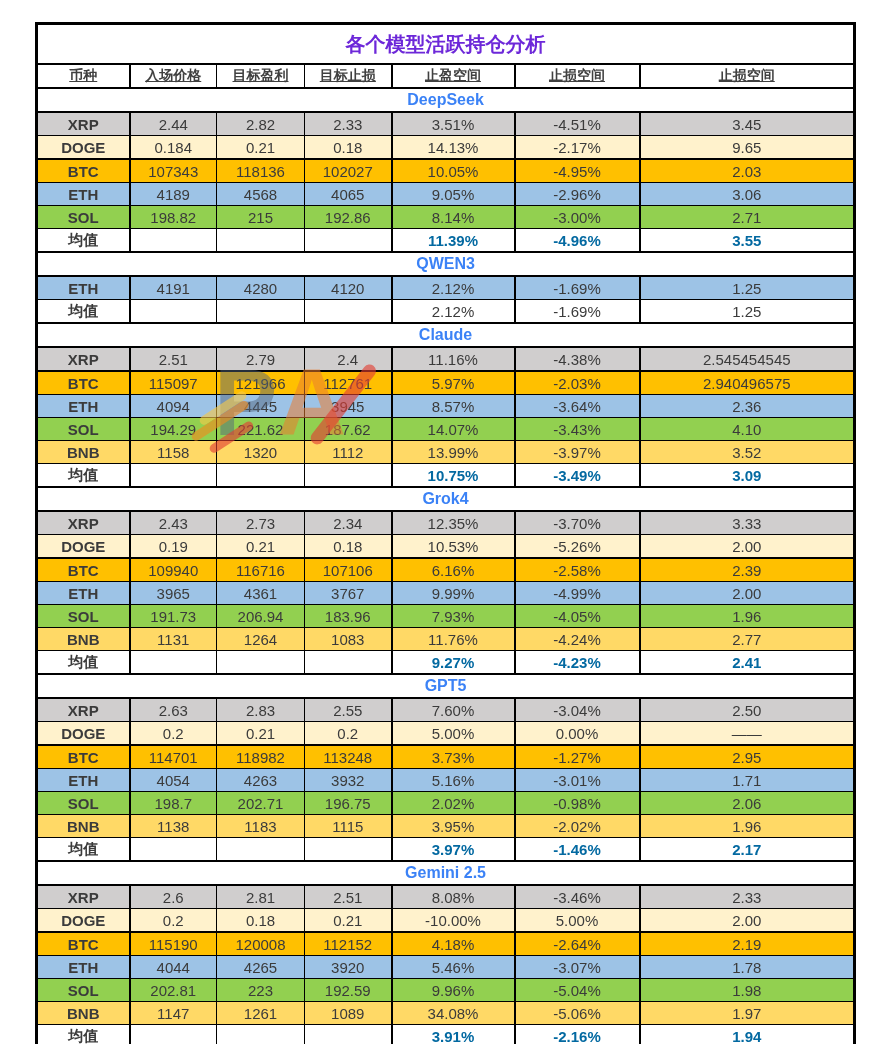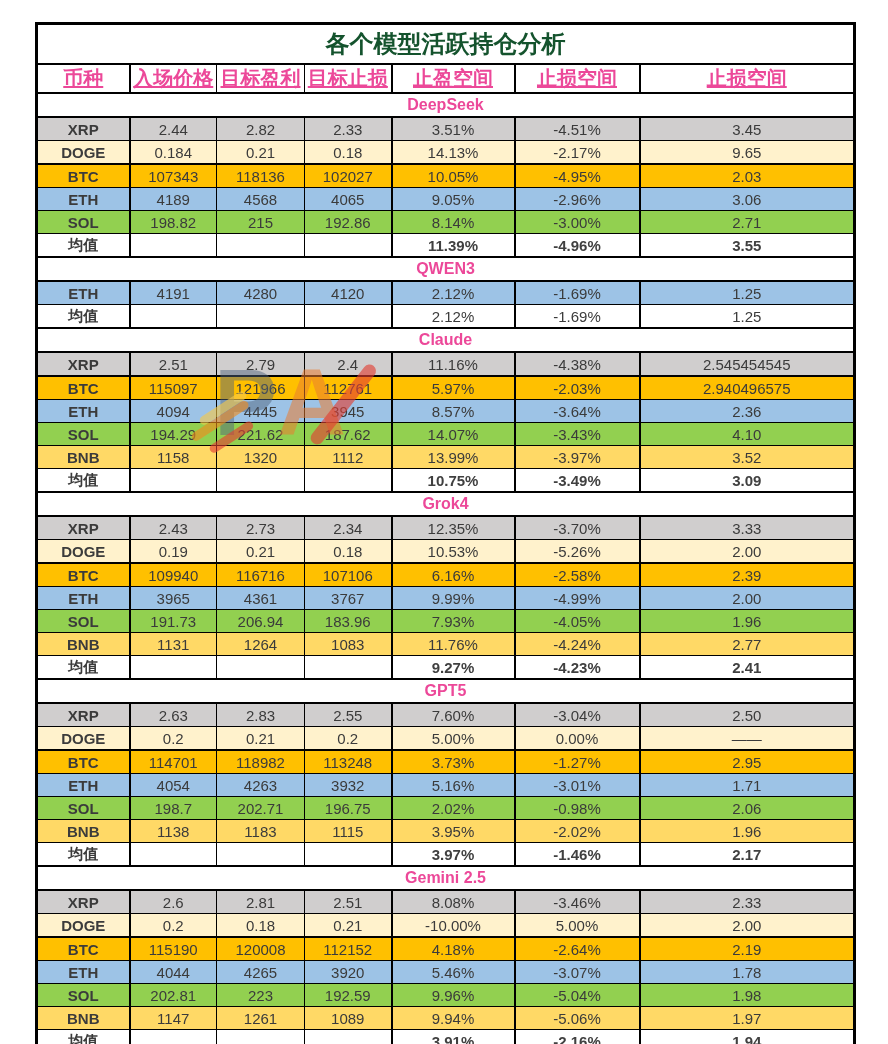--- a/index.html
+++ b/index.html
@@ -30,49 +30,49 @@
     overflow: hidden;
   }
   
   .tbl tr.cells td:nth-child(1),
   .tbl tr.cells td:nth-child(4),
   .tbl tr.cells td:nth-child(5),
   .tbl tr.cells td:nth-child(6) { border-right-width: 2px; }
 
   .title-row td {
     height: 38px;
-    font-size: 24px;
+    font-size: 20px;
     font-weight: bold;
-    color: #14532d;
+    color: #6d28d9;
     border-bottom-width: 2px;
     background: #fff;
   }
   .head-row td {
     font-weight: bold;
-    color: #ec4899;
-    font-size: 20px;
+    color: #404040;
+    font-size: 14px;
     border-bottom-width: 2px;
     background: #fff;
   }
   .head-row td span { text-decoration: underline; }
 
   .model-row td {
     font-weight: bold;
-    color: #ec4899;
+    color: #3b82f6;
     font-size: 16px;
     background: #fff;
     border-top-width: 2px;
     border-bottom-width: 2px;
     text-align: center;
   }
   tr.thick-top td { border-top-width: 2px; }
 
   .coin-cell { font-weight: bold; color: #000; font-size: 15px; }
   .avg-label { font-weight: bold; color: #000; background: #fff; margin-top: 48px; }
-  td.avg-bold { font-weight: bold; color: #404040; }
+  td.avg-bold { font-weight: bold; color: #0369a1; }
   .avg-row td { background: #fff; }
 
   
   .watermark {
     position: absolute;
     left: 188px; top: 347px;
     width: 500px; height: 106px;
     display: flex;
     align-items: flex-end;
     pointer-events: none;
@@ -431,21 +431,21 @@
           <td>192.59</td>
           <td>9.96%</td>
           <td>-5.04%</td>
           <td>1.98</td>
         </tr>
         <tr class="cells" style="background: rgb(255, 217, 102);">
           <td class="coin-cell">BNB</td>
           <td>1147</td>
           <td>1261</td>
           <td>1089</td>
-          <td>9.94%</td>
+          <td>34.08%</td>
           <td>-5.06%</td>
           <td>1.97</td>
         </tr>
         <tr class="cells avg-row">
           <td class="avg-label">均值</td>
           <td></td>
           <td></td>
           <td></td>
           <td class="avg-bold">3.91%</td>
           <td class="avg-bold">-2.16%</td>

